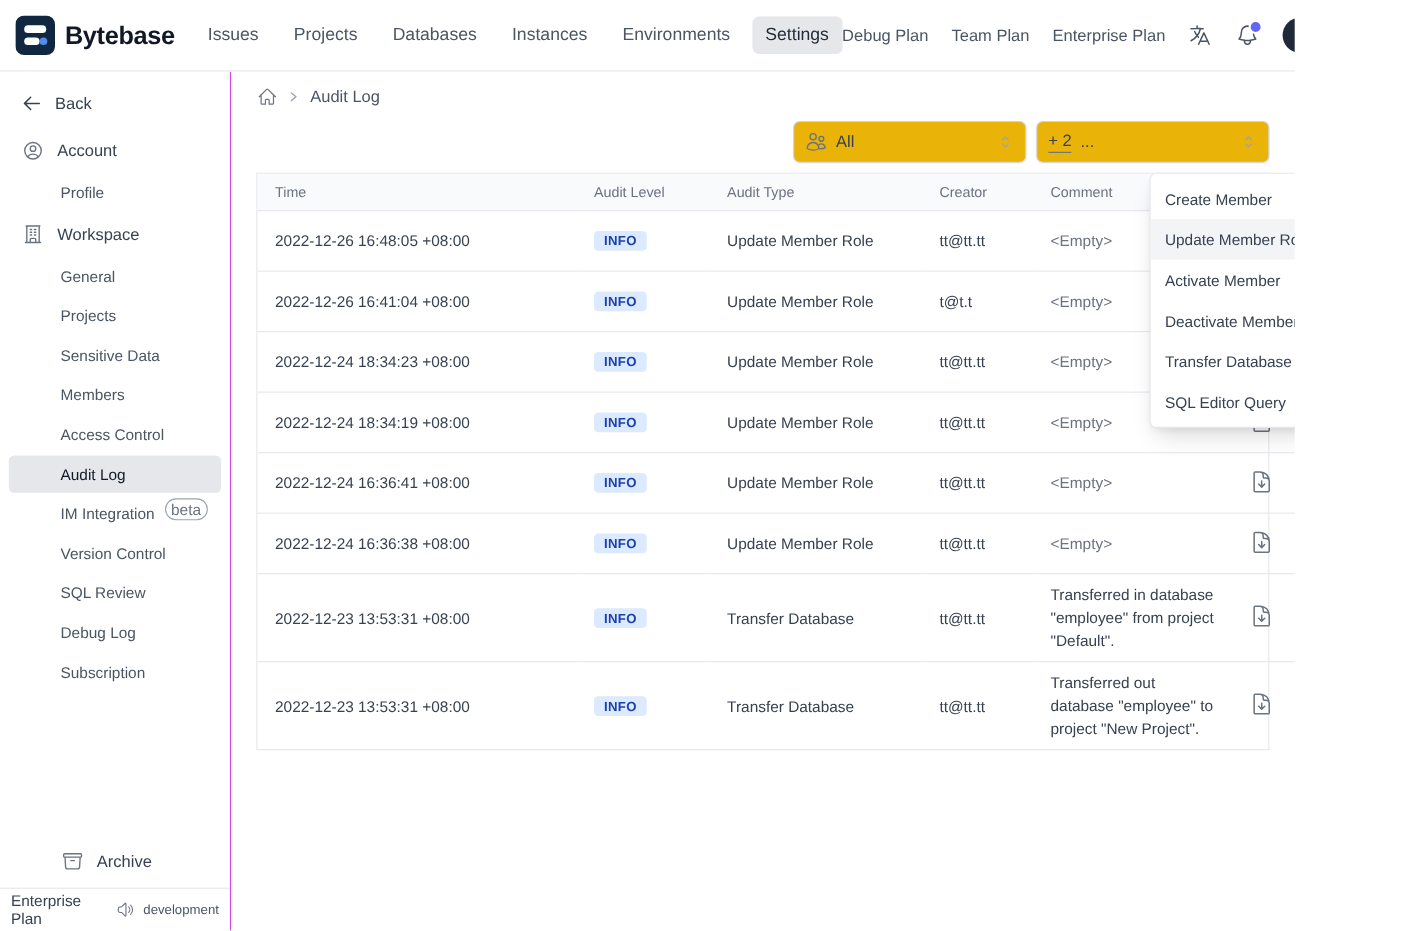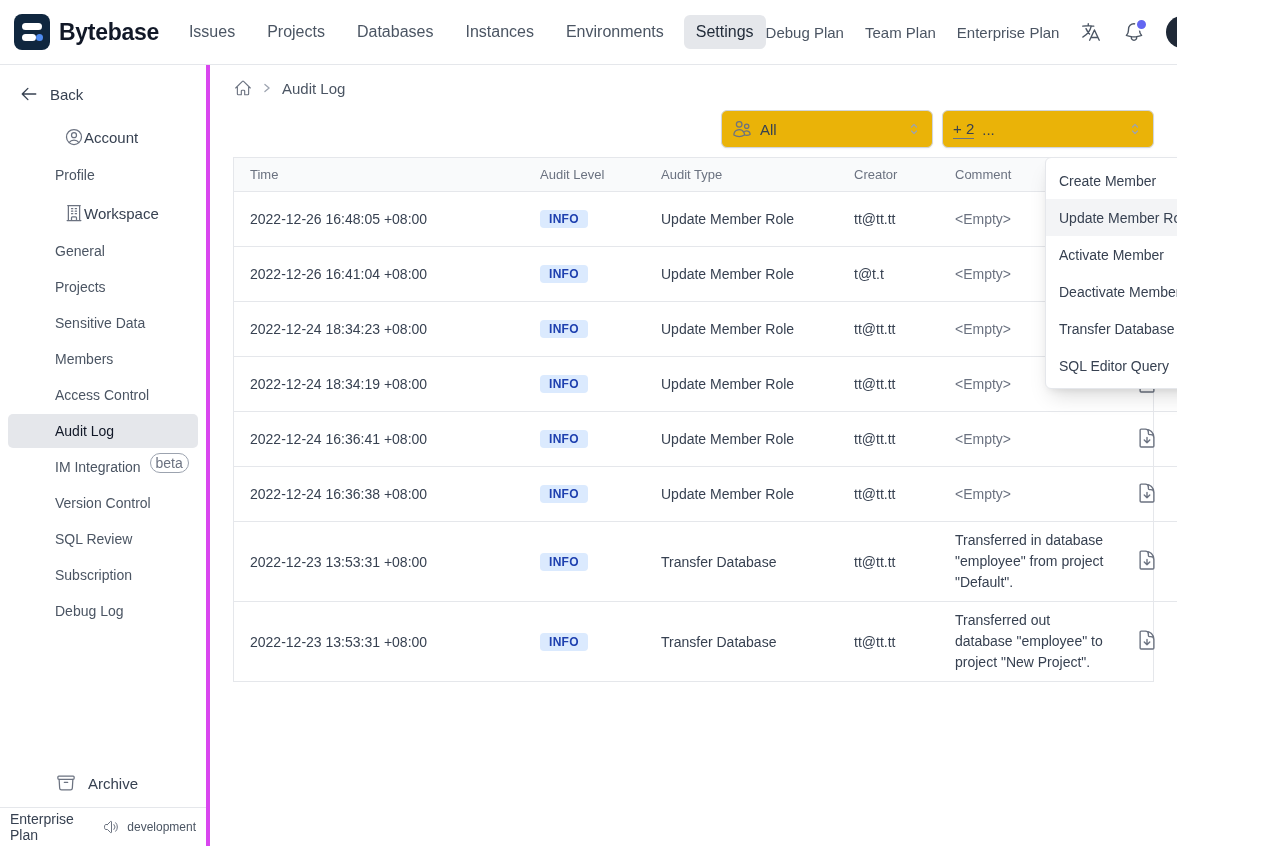--- a/index.html
+++ b/index.html
@@ -18,25 +18,25 @@
   .topbar-right{margin-left:auto;display:flex;align-items:center;gap:21px;}
   .plan-link{font-size:15px;color:#4b5563;cursor:pointer;white-space:nowrap;}
   .icon-btn{color:#4b5563;display:flex;cursor:pointer;}
   .bell-wrap{position:relative;}
   .bell-dot{position:absolute;top:-3px;right:-3px;width:9px;height:9px;border-radius:50%;
             background:#6366f1;border:2px solid #fff;}
   .avatar{width:32px;height:32px;border-radius:50%;background:#1f2937;color:#fff;display:flex;
           align-items:center;justify-content:center;font-size:15px;font-weight:500;cursor:pointer;}
 
   
-  .sidebar{position:absolute;top:65px;left:0;width:210px;bottom:0;border-right:4px solid #d946ef;
+  .sidebar{position:absolute;top:65px;left:0;width:210px;bottom:0;border-right:1px solid #d946ef;
            box-sizing:border-box;display:flex;flex-direction:column;padding-top:10px;background:#fff;}
   .back-row{display:flex;align-items:center;gap:12px;padding:10px 20px 14px;font-size:15px;
             color:#374151;cursor:pointer;font-weight:500;}
-  .side-section-header{display:flex;align-items:center;gap:0;padding:10px 20px;font-size:15px;color:#374151;margin-left:44px;}
+  .side-section-header{display:flex;align-items:center;gap:12px;padding:10px 20px;font-size:15px;color:#374151;}
   .side-section-header svg{color:#6b7280;}
   .side-item{margin:1px 8px;padding:9px 8px 9px 47px;border-radius:5px;font-size:14px;color:#4b5563;cursor:pointer;}
   .side-item.active{background:#e5e7eb;color:#111827;}
   .beta-badge{margin-left:5px;font-size:14px;padding:1px 5px;border:1px solid #9ca3af;border-radius:999px;
               color:#6b7280;position:relative;top:-4px;}
   .side-spacer{flex:1;}
   .archive-row{display:flex;align-items:center;gap:12px;padding:10px 20px;font-size:15px;color:#374151;
                cursor:pointer;margin-bottom:4px;margin-left:36px;}
   .archive-row svg{color:#6b7280;}
   .side-footer{border-top:1px solid #e5e7eb;height:38px;display:flex;align-items:center;gap:8px;
@@ -148,22 +148,22 @@
     <div class="side-item">Sensitive Data</div>
     <div class="side-item">Members</div>
     <div class="side-item">Access Control</div>
     <div class="side-item active">Audit Log</div>
     <div class="side-item">
       <span>IM Integration</span>
       <span class="beta-badge">beta</span>
     </div>
     <div class="side-item">Version Control</div>
     <div class="side-item">SQL Review</div>
+    <div class="side-item">Debug Log</div>
     <div class="side-item">Subscription</div>
-    <div class="side-item">Debug Log</div>
 
     <div class="side-spacer"></div>
 
     <div class="archive-row">
       <svg width="20" height="20" viewBox="0 0 24 24" fill="none" stroke="currentColor" stroke-width="1.5" stroke-linecap="round" stroke-linejoin="round">
           <path d="m20.25 7.5-.625 10.632a2.25 2.25 0 0 1-2.247 2.118H6.622a2.25 2.25 0 0 1-2.247-2.118L3.75 7.5M10 11.25h4M3.375 7.5h17.25c.621 0 1.125-.504 1.125-1.125v-1.5c0-.621-.504-1.125-1.125-1.125H3.375c-.621 0-1.125.504-1.125 1.125v1.5c0 .621.504 1.125 1.125 1.125Z"></path>
         </svg>
       <span>Archive</span>
     </div>
 

